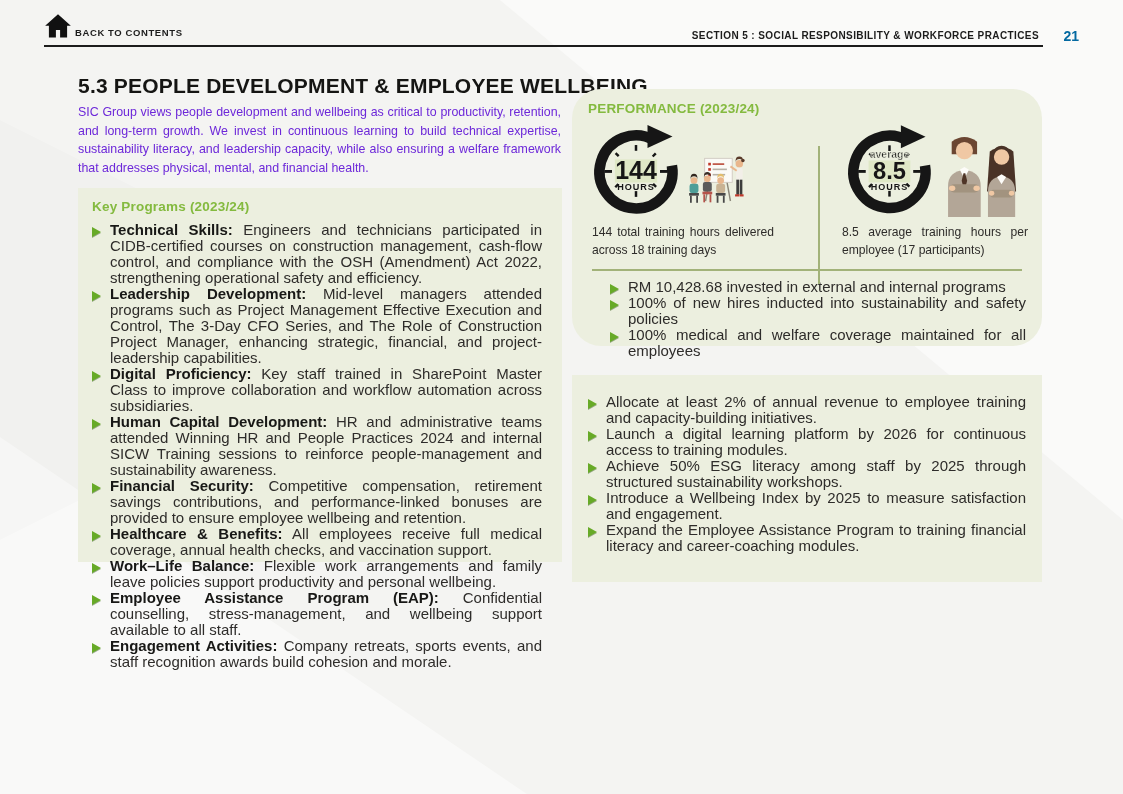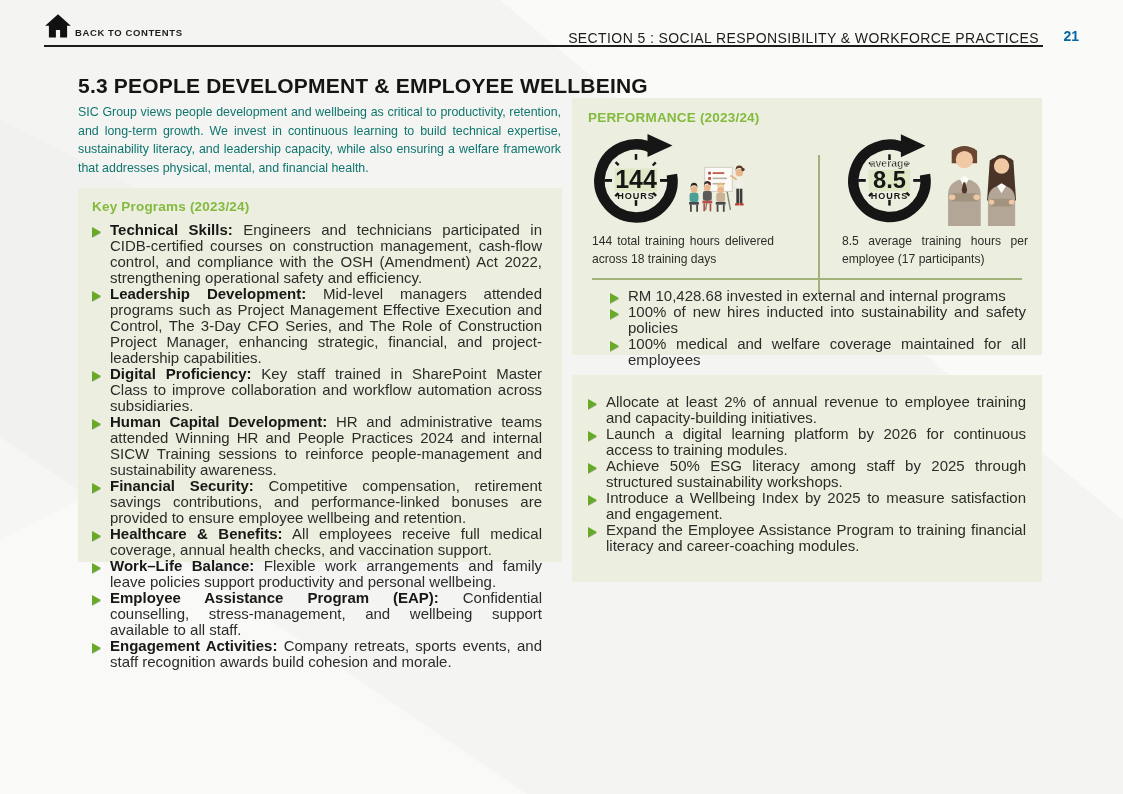--- a/index.html
+++ b/index.html
@@ -18,34 +18,34 @@
   .deco2 { bottom:0; left:0; width:620px; height:420px; background:rgba(255,255,255,.45);
            clip-path:polygon(0 100%, 0 15%, 85% 100%); }
   .deco3 { top:120px; left:0; width:420px; height:420px; background:rgba(0,0,0,.012);
            clip-path:polygon(0 0, 100% 50%, 0 100%); }
 
   
   .home-icon { position:absolute; left:44px; top:13px; width:28px; height:28px; }
   .back-link { position:absolute; left:75px; top:27px; font-size:9.5px; font-weight:bold;
                letter-spacing:.6px; color:#1c1c1c; cursor:pointer; }
   .header-rule { position:absolute; left:44px; right:80px; top:45px; border-top:2.5px solid #1c1c1c; }
-  .section-label { position:absolute; right:84px; top:30px; font-size:14px; font-weight:normal;
+  .section-label { position:absolute; right:84px; top:30px; font-size:10px; font-weight:bold;
                    letter-spacing:.4px; color:#1c1c1c; }
   .page-number { position:absolute; right:44px; top:28px; font-size:14px; font-weight:bold; color:#0369a1; }
 
   
   .page-title { position:absolute; left:78px; top:74px; font-size:21px; font-weight:bold;
                 letter-spacing:.2px; color:#151513; }
   .intro { position:absolute; left:78px; top:103px; width:483px; font-size:12.4px;
-           line-height:18.6px; text-align:justify; color:#0f766e; }
+           line-height:18.6px; text-align:justify; color:#6d28d9; }
 
   
   .panel { position:absolute; background:#ecefdf; }
   .panel-keyprograms { left:78px; top:188px; width:484px; height:374px; padding:11px 20px 10px 14px; }
-  .panel-performance { left:572px; top:98px; width:470px; height:257px; padding:12px 16px 10px 16px; }
+  .panel-performance { left:572px; top:89px; width:470px; height:257px; padding:12px 16px 10px 16px;border-radius:29px; }
   .panel-targets     { left:572px; top:375px; width:470px; height:207px; padding:11px 16px 10px 16px; }
 
   .green-h { color:#84ba3f; font-weight:bold; font-size:13.5px; letter-spacing:.2px; }
   .green-h.caps { font-size:13.5px; }
 
   
   ul.blist { list-style:none; margin-top:8px; }
   ul.blist li { display:flex; gap:9px; margin-bottom:0; }
   .tri { flex:0 0 auto; width:0; height:0; margin-top:4.5px;
          border-top:5px solid transparent; border-bottom:5px solid transparent;

